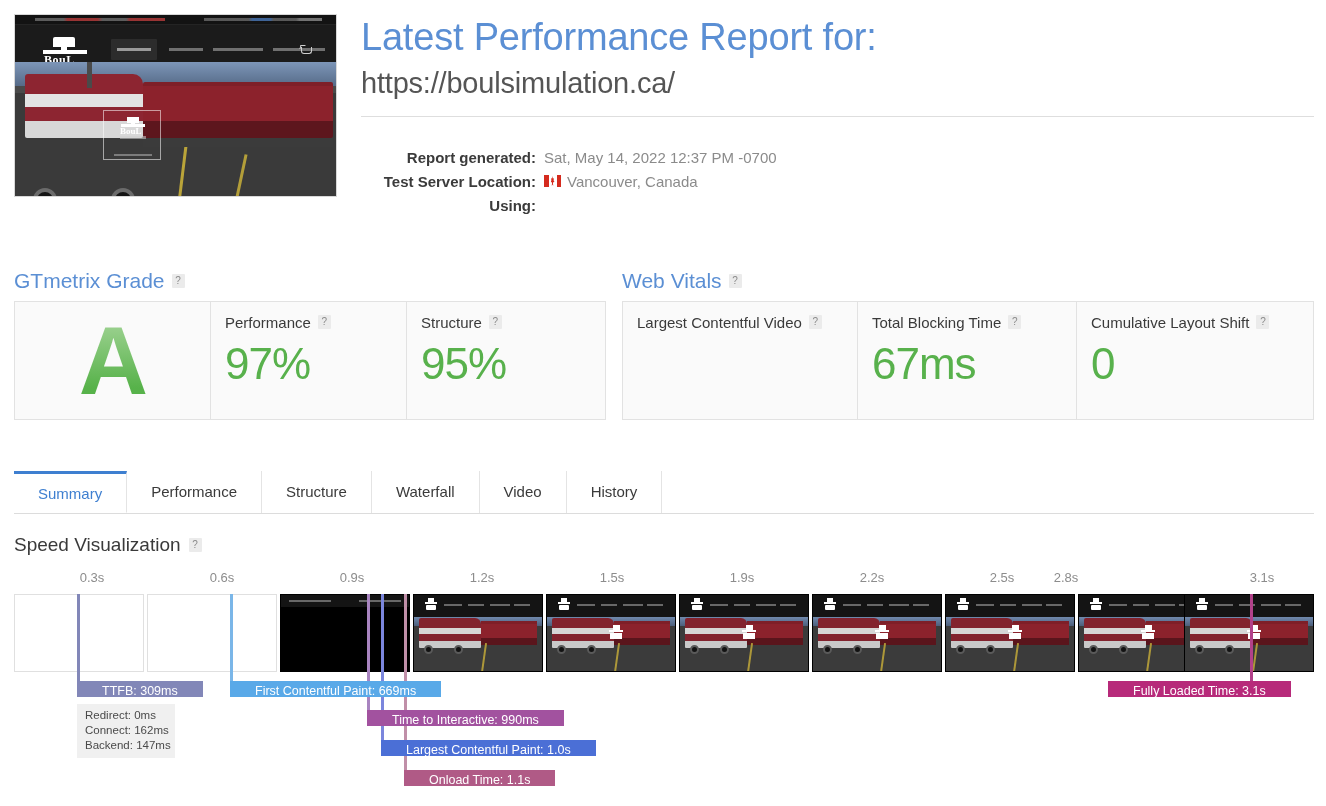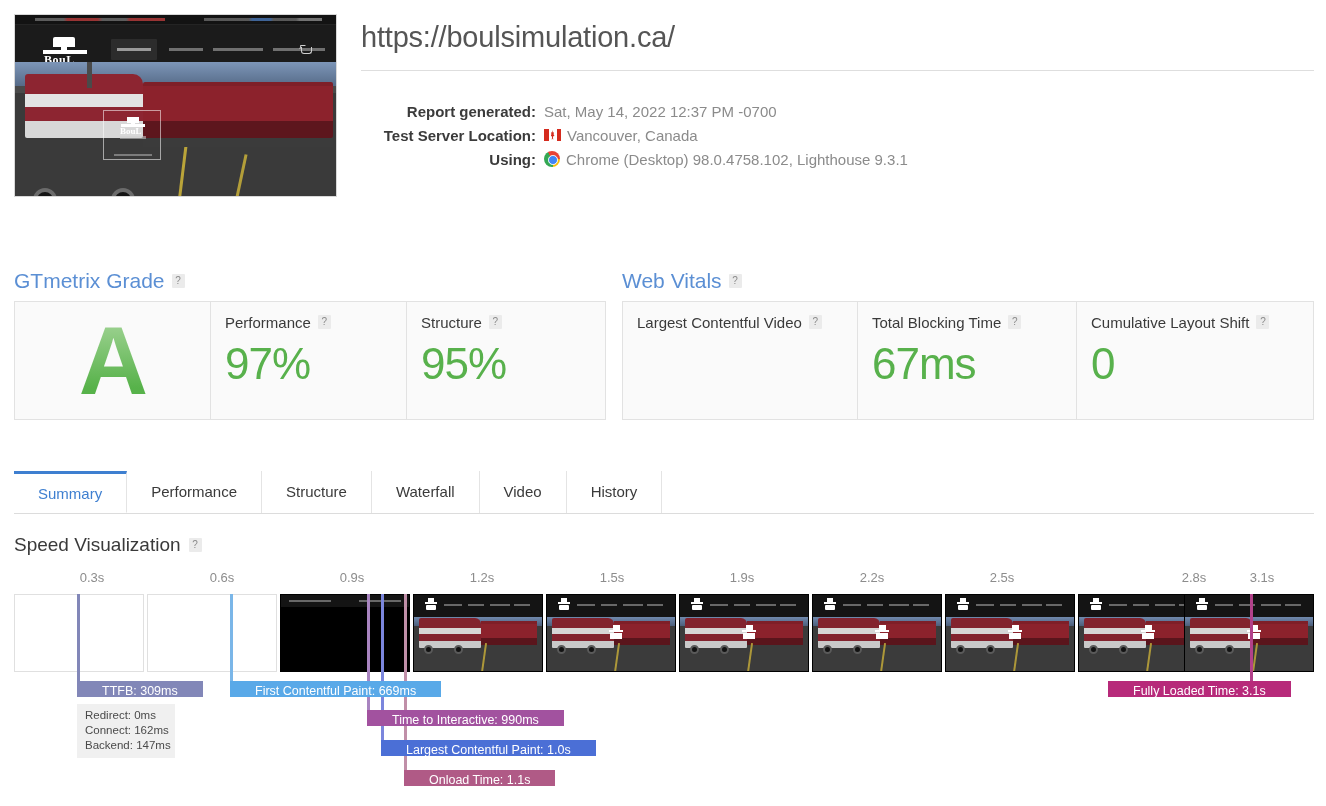--- a/index.html
+++ b/index.html
@@ -319,20 +319,21 @@
               <div class="ol-bar"></div>
             <div class="ol-word">BouL</div>
               <div class="ol-sub"></div>
           </div>
           <div class="hero-overlay-cap"></div>
         </div>
       </div>
     </div>
 
     <div class="hinfo">
+      <div class="h-title">Latest Performance Report for:</div>
       <div class="h-url">https://boulsimulation.ca/</div>
       <div class="h-rule"></div>
       <div class="meta">
 
         <div class="meta-row">
           <div class="meta-label">Report generated:</div>
           <div class="meta-value">
             <span>Sat, May 14, 2022 12:37 PM -0700</span>
           </div>
         </div>
@@ -342,24 +343,20 @@
           <div class="meta-value">
             <span class="flag">
                 <span class="leaf"></span>
               </span>
             <span>Vancouver, Canada</span>
           </div>
         </div>
 
         <div class="meta-row">
           <div class="meta-label">Using:</div>
-          <div class="meta-value">
-            <span class="chrome-icon"></span>
-            <span>Chrome (Desktop) 98.0.4758.102, Lighthouse 9.3.1</span>
-          </div>
         </div>
 
       </div>
     </div>
   </div>
 
   <div class="panels">
 
     <div class="panel-gt">
       <div class="panel-head">
@@ -434,21 +431,21 @@
 
     <div class="ticks">
       <div class="tick" style="left:78px">0.3s</div>
       <div class="tick" style="left:208px">0.6s</div>
       <div class="tick" style="left:338px">0.9s</div>
       <div class="tick" style="left:468px">1.2s</div>
       <div class="tick" style="left:598px">1.5s</div>
       <div class="tick" style="left:728px">1.9s</div>
       <div class="tick" style="left:858px">2.2s</div>
       <div class="tick" style="left:988px">2.5s</div>
-      <div class="tick" style="left:1180px">2.8s</div>
+      <div class="tick" style="left:1052px">2.8s</div>
       <div class="tick" style="left:1248px">3.1s</div>
     </div>
 
     <div class="film">
 
       <div class="frame blank" style="left:0px;   width:130px;"></div>
       <div class="frame blank" style="left:133px; width:130px;"></div>
 
       <div class="frame black" style="left:266px; width:130px;">
         <div class="fr-inner">

